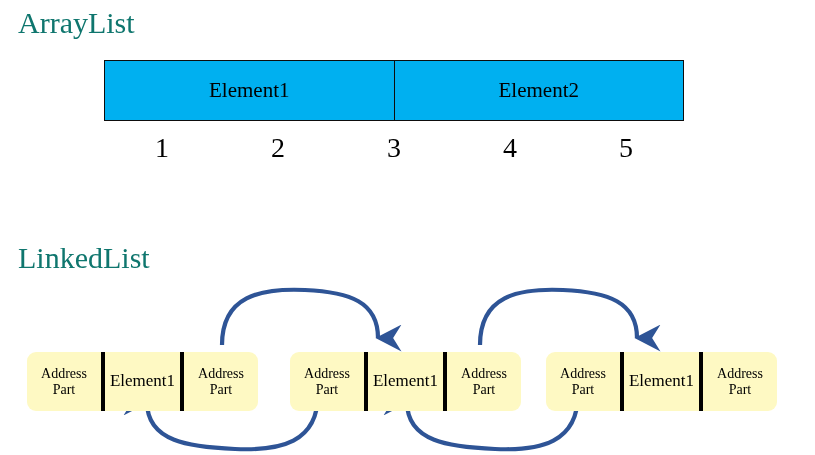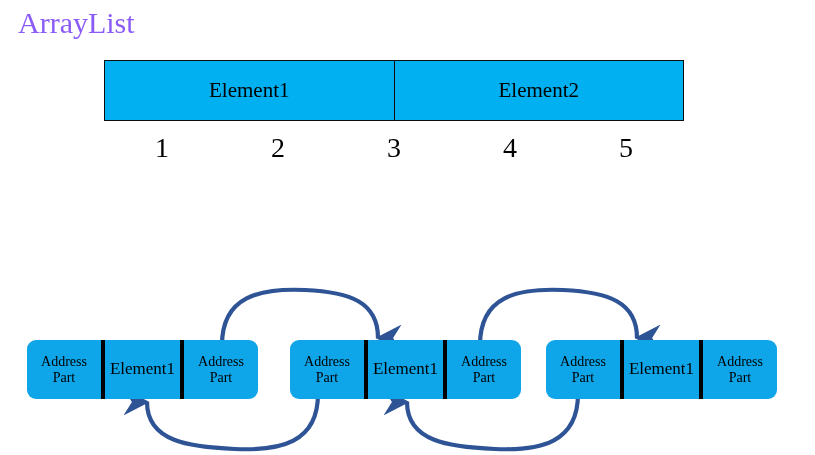--- a/index.html
+++ b/index.html
@@ -18,21 +18,21 @@
     background: #ffffff;
     font-family: "Liberation Serif", "DejaVu Serif", serif;
   }
 
   
   .section-title {
     position: absolute;
     font-family: "Liberation Serif", "DejaVu Serif", serif;
     font-size: 30px;
     font-weight: 400;
-    color: #8b5cf6;
+    color: #0f766e;
     white-space: nowrap;
     line-height: 1;
   }
   #arraylist-title { left: 18px; top: 8px; }
   #linkedlist-title { left: 18px; top: 243px; }
 
   
   #array-row {
     position: absolute;
     left: 104px;
@@ -83,24 +83,24 @@
   #linked-area {
     position: absolute;
     left: 0;
     top: 0;
     width: 815px;
     height: 455px;
   }
 
   .ll-node {
     position: absolute;
-    top: 340px;
+    top: 352px;
     width: 231px;
     height: 59px;
-    background: #0ea5e9;
+    background: #fef9c3;
     border-radius: 9px;
     display: flex;
     overflow: hidden;
     z-index: 3;
   }
   #ll-node-0 { left: 27px; }
   #ll-node-1 { left: 290px; }
   #ll-node-2 { left: 546px; }
 
   .node-part {
@@ -151,20 +151,21 @@
   </div>
 
   <div id="index-row">
     <div class="index-label">1</div>
     <div class="index-label">2</div>
     <div class="index-label">3</div>
     <div class="index-label">4</div>
     <div class="index-label">5</div>
   </div>
 
+  <div class="section-title" id="linkedlist-title">LinkedList</div>
 
   <div id="linked-area">
 
     <svg id="arrow-layer" viewBox="0 0 815 455" width="815" height="455" xmlns="http://www.w3.org/2000/svg">
       <defs>
         <marker id="arrowhead-down" markerWidth="7" markerHeight="7" refX="3.2" refY="5.6" orient="auto" markerUnits="strokeWidth">
           <path d="M 0 0 L 3.2 6.2 L 6.4 0 L 3.2 2.0 Z" fill="#2e5496"></path>
         </marker>
         <marker id="arrowhead-up" markerWidth="7" markerHeight="7" refX="3.2" refY="5.6" orient="auto" markerUnits="strokeWidth">
           <path d="M 0 0 L 3.2 6.2 L 6.4 0 L 3.2 2.0 Z" fill="#2e5496"></path>

